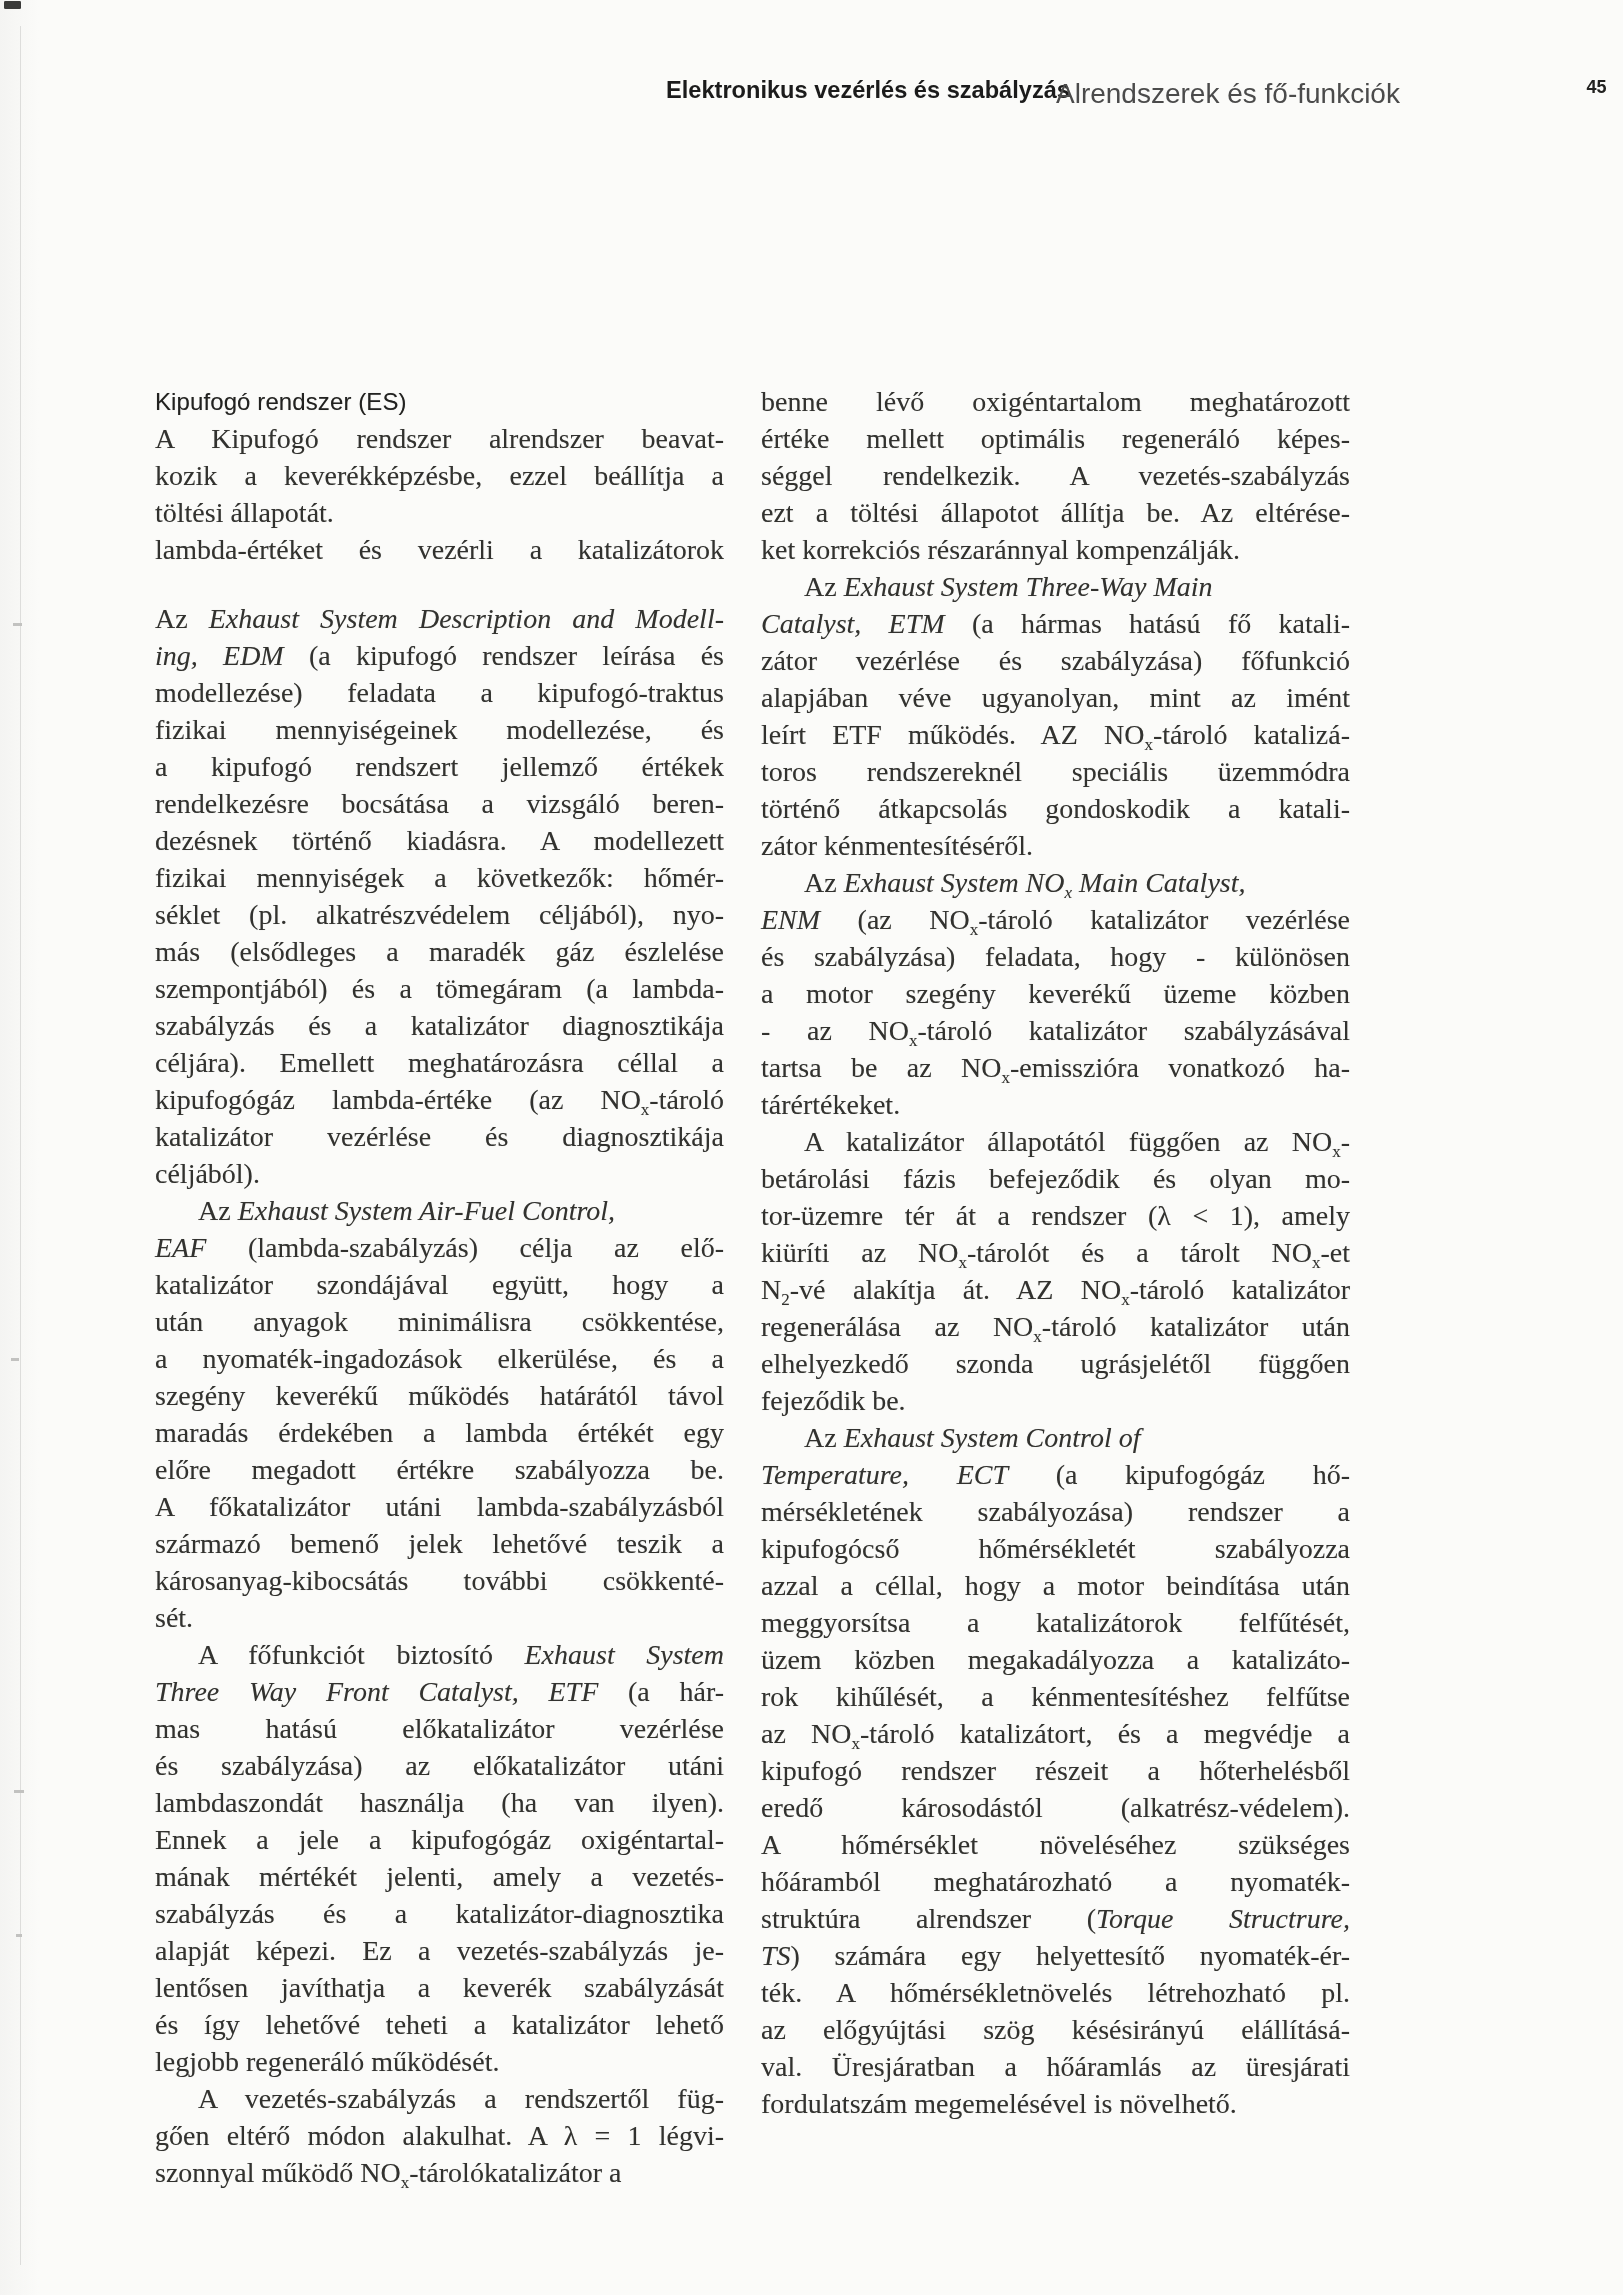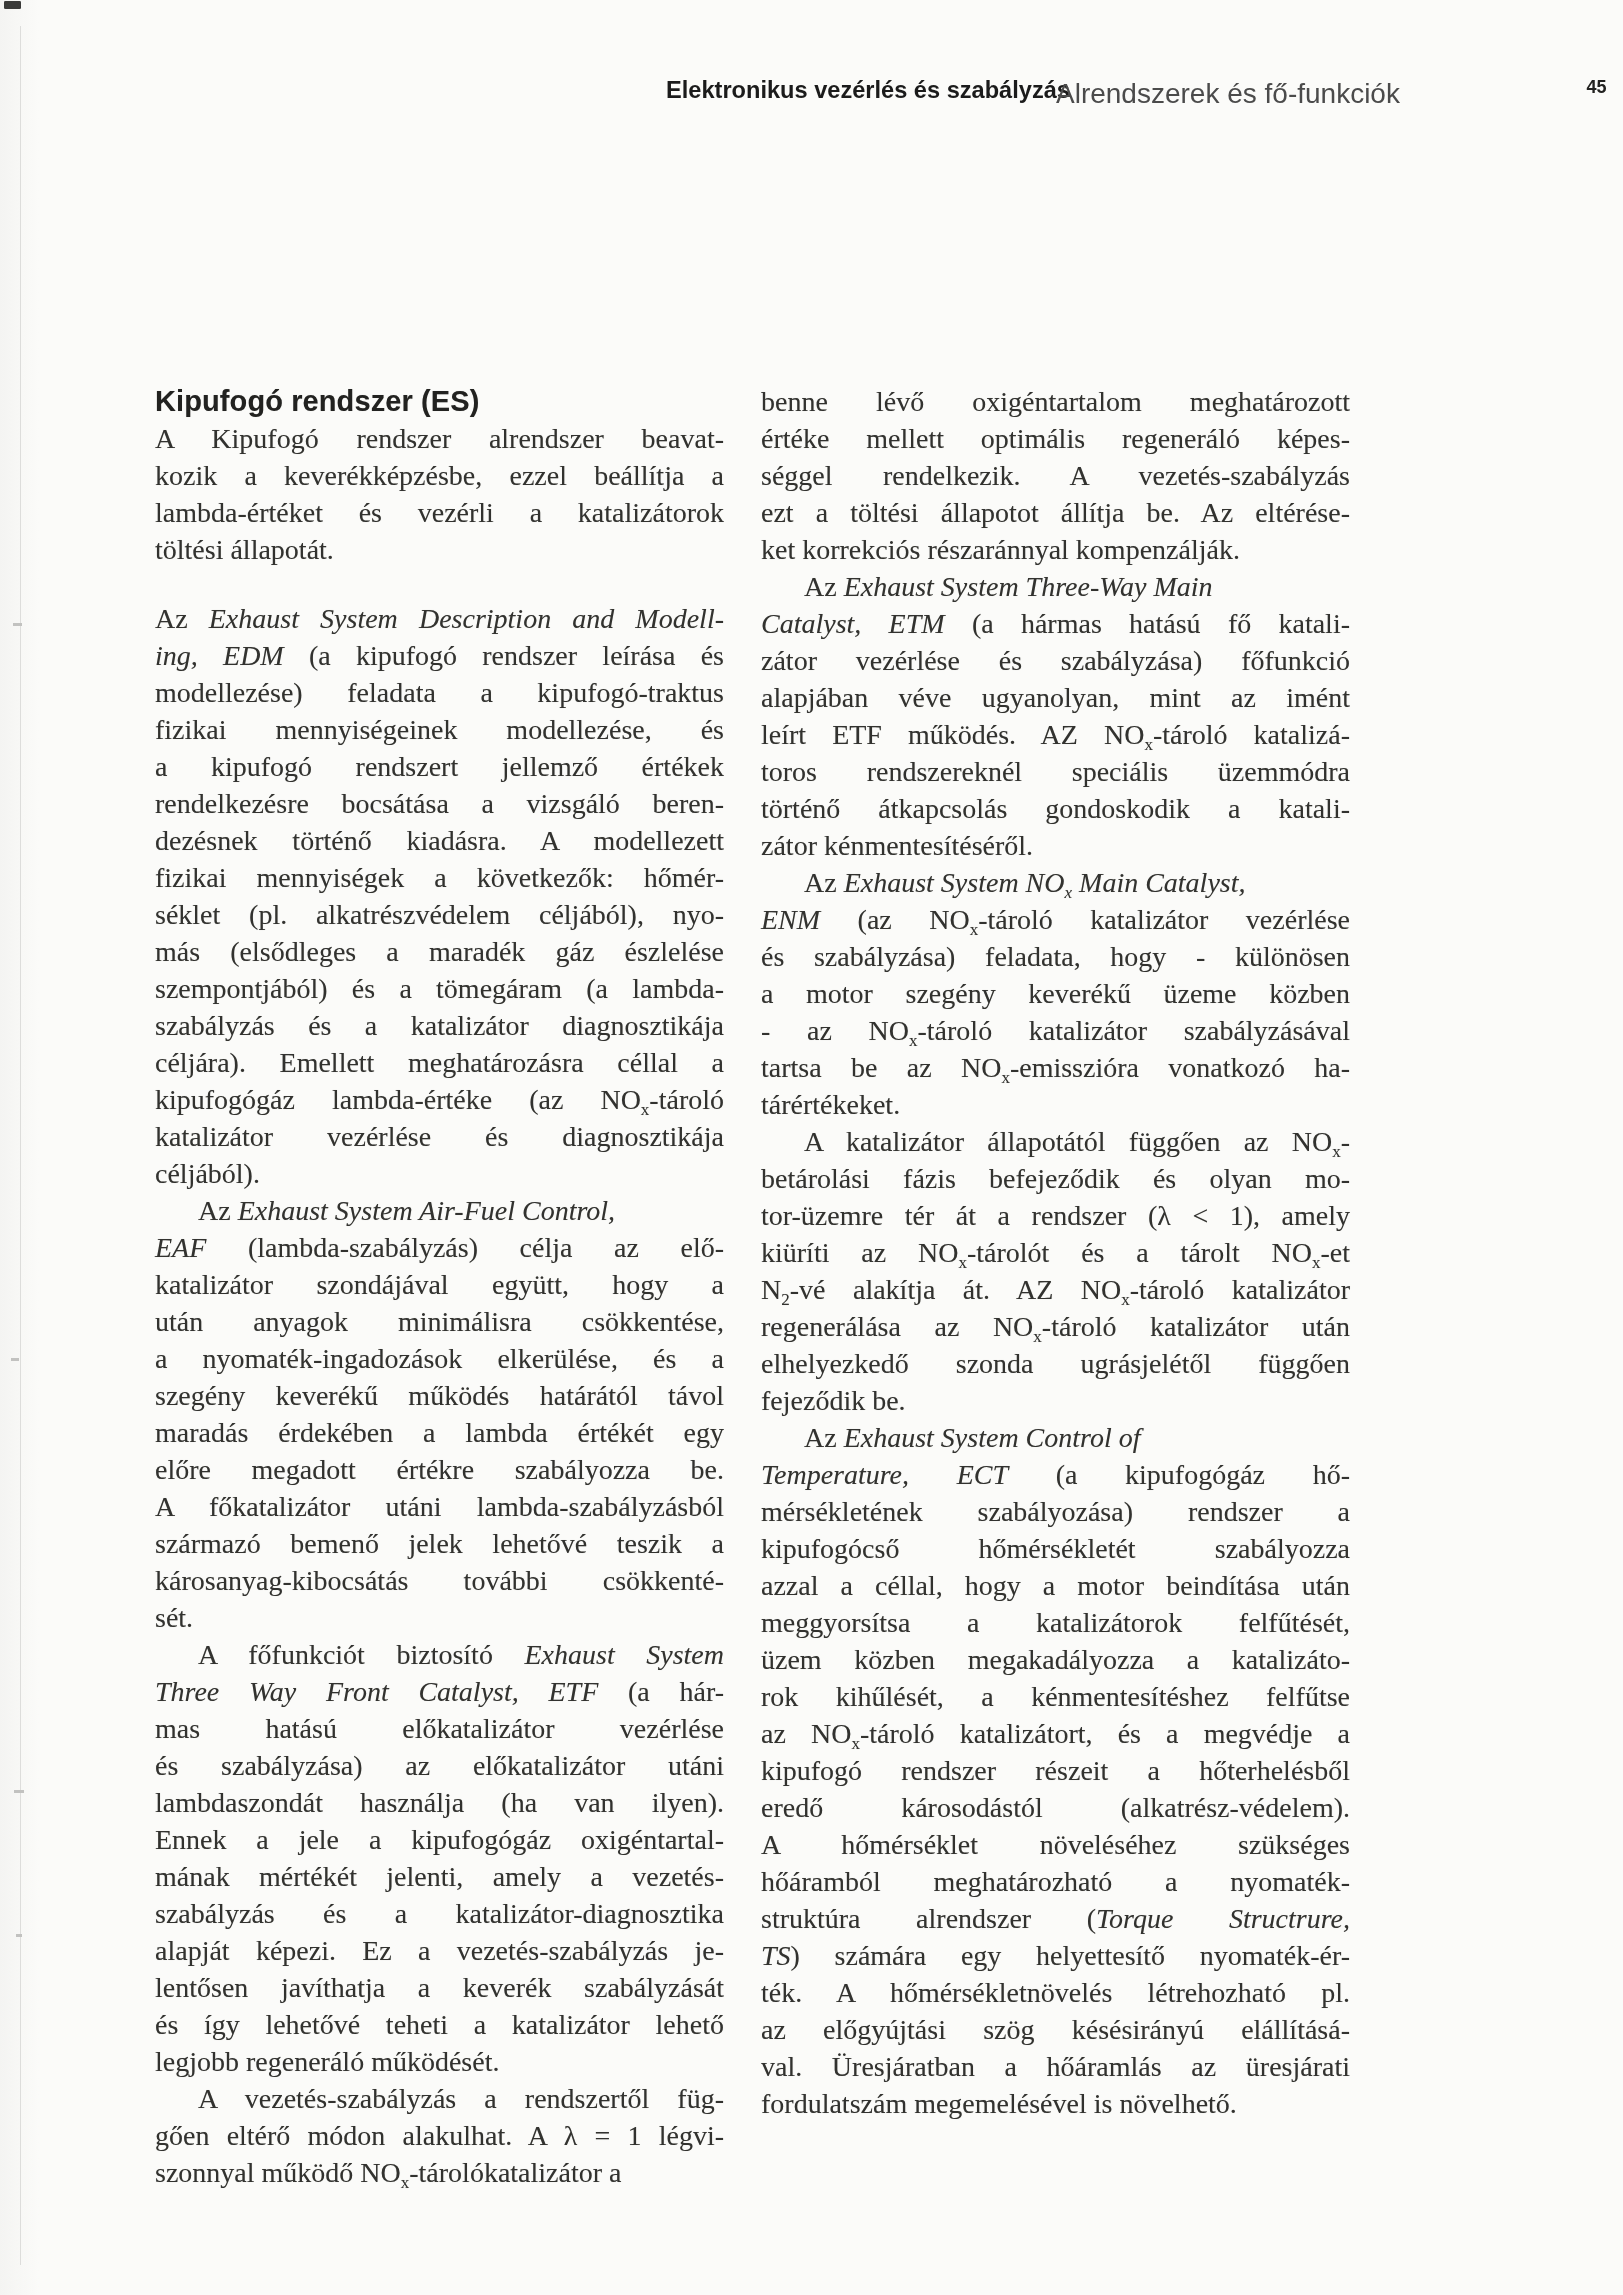--- a/index.html
+++ b/index.html
@@ -35,21 +35,21 @@
   .hdr-pageno { position: absolute; right: 16.4px; top: 0; font-size: 18px; font-weight: 700; color: #222220; }
 
   
   .col { position: absolute; top: 383px; font-size: 28px; line-height: 37px; color: #32322f;
          text-shadow: 0 0 0.7px rgba(50,50,47,0.28); }
   .col-left  { left: 155px;  width: 569px; }
   .col-right { left: 761px; width: 589px; }
 
   .col-heading {
     font-family: "Liberation Sans", "DejaVu Sans", sans-serif;
-    font-weight: 700; font-size: 29px; line-height: 37px; color: #222220;
+    font-weight: 400; font-size: 24px; line-height: 37px; color: #222220;
     letter-spacing: 0.1px;
   }
 
   .para { margin: 0; }
   .para.gap { margin-top: 32px; }
   .para.indent > .line:first-child { text-indent: 43px; }
 
   .line { display: block; text-align: justify; text-align-last: justify; }
   .line.last, .line.nj { text-align-last: left; }
 
@@ -74,22 +74,22 @@
     <span class="hdr-subtitle">Alrendszerek és fő-funkciók</span>
     <span class="hdr-pageno">45</span>
   </div>
 
   <div class="col col-left">
     <div class="col-heading">Kipufogó rendszer (ES)</div>
     <div id="left-body">
         <p class="para">
           <span class="line"><span>A Kipufogó rendszer alrendszer beavat-</span></span>
           <span class="line"><span>kozik a keverékképzésbe, ezzel beállítja a</span></span>
+          <span class="line last"><span>töltési állapotát.</span></span>
           <span class="line"><span>lambda-értéket és vezérli a katalizátorok</span></span>
-          <span class="line last"><span>töltési állapotát.</span></span>
         </p>
         <p class="para gap">
           <span class="line"><span>Az </span><i>Exhaust System Description and Modell-</i></span>
           <span class="line"><i>ing, EDM</i><span> (a kipufogó rendszer leírása és</span></span>
           <span class="line"><span>modellezése) feladata a kipufogó-traktus</span></span>
           <span class="line"><span>fizikai mennyiségeinek modellezése, és</span></span>
           <span class="line"><span>a kipufogó rendszert jellemző értékek</span></span>
           <span class="line"><span>rendelkezésre bocsátása a vizsgáló beren-</span></span>
           <span class="line"><span>dezésnek történő kiadásra. A modellezett</span></span>
           <span class="line"><span>fizikai mennyiségek a következők: hőmér-</span></span>

